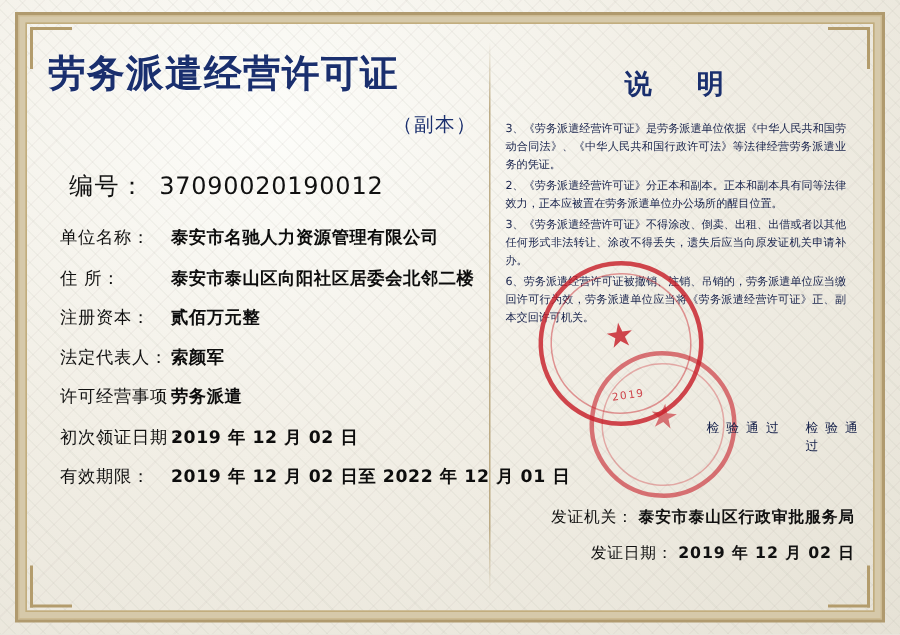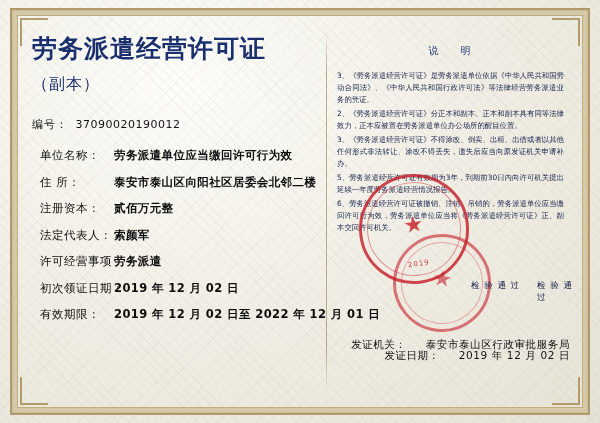--- a/index.html
+++ b/index.html
@@ -69,29 +69,30 @@
     font-size:25px;
     font-weight:bold;
     color:#1a2f6e;
     letter-spacing:1px;
     text-align:left;
     margin-top:4px;
     white-space:nowrap;
     text-shadow:0 1px 0 rgba(255,255,255,.6);
   }
   .subtitle{
-    text-align:left;
-    font-size:16px;
+    text-align:right;
+    font-size:13px;
     color:#1a2f6e;
     margin-top:9px;
     letter-spacing:1px;
   }
   .code-row{
     margin-top:22px;
-    font-size:11px;
+    margin-left:14px;
+    font-size:16px;
     color:#111;
   }
   .code-row .lbl{letter-spacing:1px;}
   .code-row .val{letter-spacing:.5px;margin-left:4px;}
 
   .fields{
     margin-top:16px;
     margin-left:8px;
   }
   .field{
@@ -116,22 +117,22 @@
 
   .sep{
     position:absolute;
     left:302px;top:6px;bottom:6px;
     width:1px;
     background:linear-gradient(to bottom, rgba(180,160,110,0) 0%, rgba(170,148,100,.75) 12%, rgba(170,148,100,.75) 88%, rgba(180,160,110,0) 100%);
   }
 
   .r-title{
     text-align:center;
-    font-size:10px;
-    font-weight:normal;
+    font-size:18px;
+    font-weight:bold;
     color:#1a2f6e;
     letter-spacing:6px;
     margin-top:16px;
   }
   .r-body{
     margin-top:12px;
     padding:0 8px 0 4px;
     font-size:7.4px;
     line-height:1.62;
     color:#15204a;
@@ -185,23 +186,23 @@
   .verify.v2{left:214px;top:108px;}
 
   .issue{
     position:absolute;
     right:6px;
     font-size:10.5px;
     color:#111;
     white-space:nowrap;
   }
   .issue .k{letter-spacing:.5px;}
-  .issue .v{font-weight:normal;letter-spacing:.6px;margin-left:16px;}
+  .issue .v{font-weight:bold;letter-spacing:.6px;}
   .issue.i1{top:316px;}
-  .issue.i2{top:327px;}
+  .issue.i2{top:340px;}
 </style>
 </head>
 <body>
 
 <div class="cert">
   <div class="outer-border"></div>
   <div class="inner-border"></div>
   <div class="corner tl"></div>
   <div class="corner tr"></div>
   <div class="corner bl"></div>
@@ -214,21 +215,21 @@
       <div class="subtitle">（副本）</div>
 
       <div class="code-row">
         <span class="lbl">编号：</span>
         <span class="val">37090020190012</span>
       </div>
 
       <div class="fields">
         <div class="field">
           <span class="k">单位名称：</span>
-          <span class="v">劳务派遣单位应当缴回许可行为效</span>
+          <span class="v">泰安市名驰人力资源管理有限公司</span>
         </div>
         <div class="field">
           <span class="k">住    所：</span>
           <span class="v">泰安市泰山区向阳社区居委会北邻二楼</span>
         </div>
         <div class="field">
           <span class="k">注册资本：</span>
           <span class="v">贰佰万元整</span>
         </div>
         <div class="field">
@@ -251,21 +252,20 @@
     </div>
 
     <div class="sep"></div>
 
     <div class="right">
       <div class="r-title">说　明</div>
       <div class="r-body">
         <p>3、《劳务派遣经营许可证》是劳务派遣单位依据《中华人民共和国劳动合同法》、《中华人民共和国行政许可法》等法律经营劳务派遣业务的凭证。</p>
         <p>2、《劳务派遣经营许可证》分正本和副本。正本和副本具有同等法律效力，正本应被置在劳务派遣单位办公场所的醒目位置。</p>
         <p>3、《劳务派遣经营许可证》不得涂改、倒卖、出租、出借或者以其他任何形式非法转让、涂改不得丢失，遗失后应当向原发证机关申请补办。</p>
-        <p>5、劳务派遣经营许可证有效期为3年，到期前30日内向许可机关提出延续一年度劳务派遣经营情况报告。</p>
         <p>6、劳务派遣经营许可证被撤销、注销、吊销的，劳务派遣单位应当缴回许可行为效，劳务派遣单位应当将《劳务派遣经营许可证》正、副本交回许可机关。</p>
       </div>
 
       <div class="stamp-area">
         <div class="seal seal1">
           <div class="ring"></div>
           <div class="star">★</div>
           <div class="bottom-text">2019</div>
         </div>
         <div class="seal seal2">

